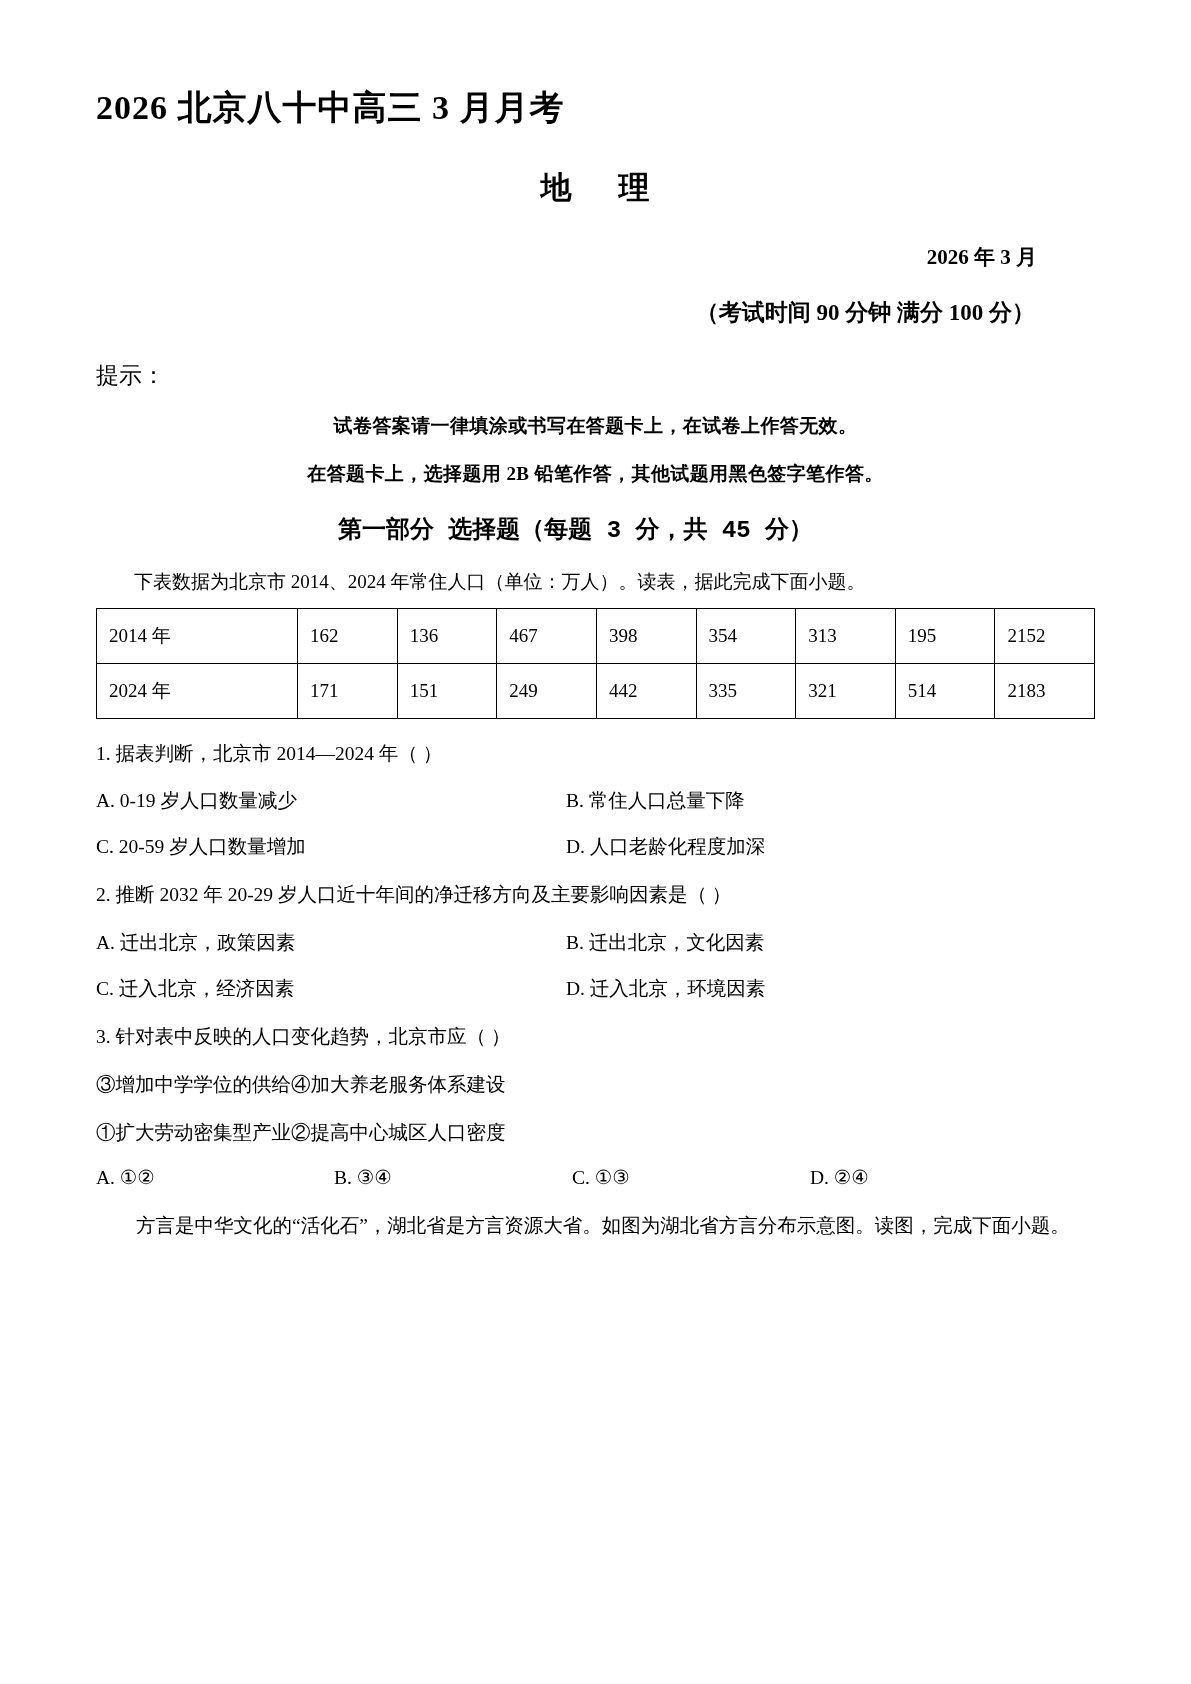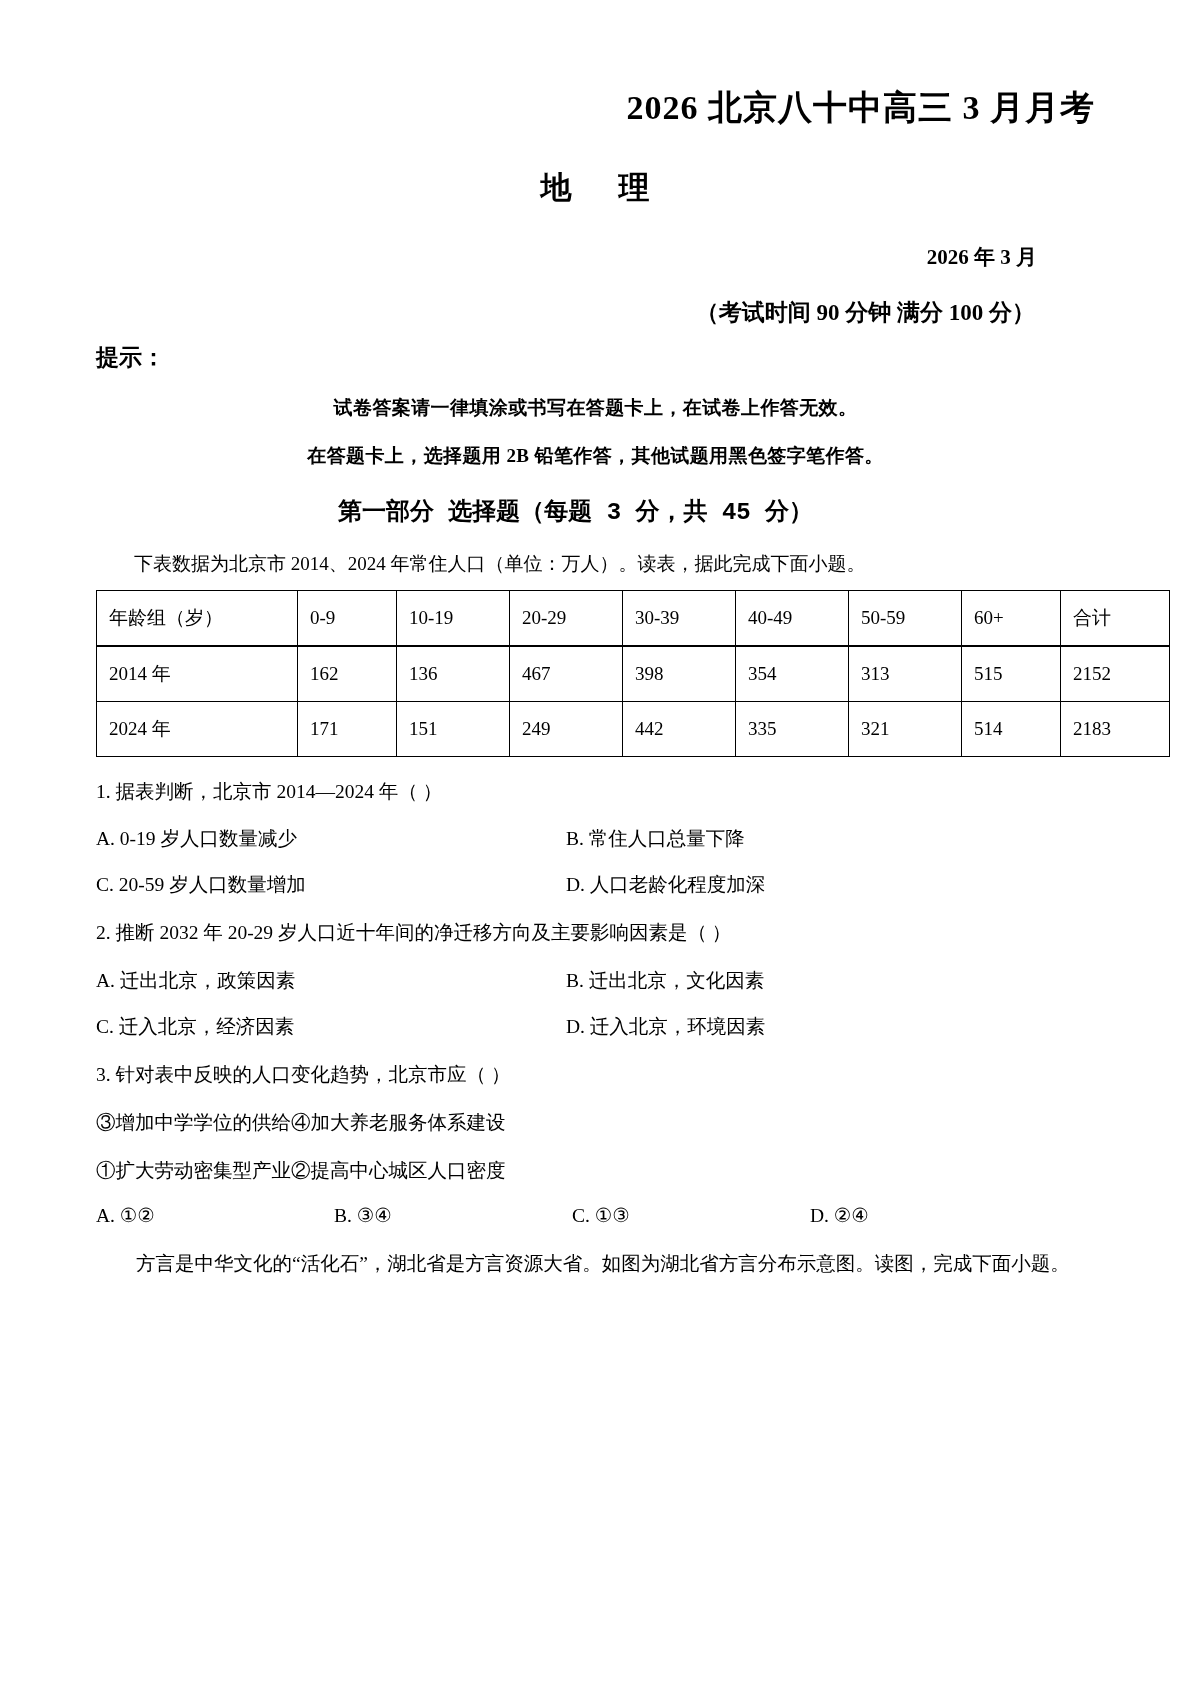--- a/index.html
+++ b/index.html
@@ -16,21 +16,21 @@
     overflow: hidden;
   }
   .page {
     position: relative;
     width: 1191px;
     height: 1684px;
     box-sizing: border-box;
     padding: 0 96px;
   }
   .doc-title {
-    text-align: right;
+    text-align: left;
     font-size: 34px;
     font-weight: bold;
     letter-spacing: 1px;
     margin-top: 88px;
     line-height: 1.2;
   }
   .doc-subject {
     text-align: center;
     font-size: 31px;
     font-weight: bold;
@@ -47,22 +47,22 @@
   }
   .exam-meta {
     text-align: right;
     font-size: 23px;
     font-weight: bold;
     margin-top: 26px;
     padding-right: 60px;
   }
   .hint-label {
     font-size: 23px;
-    font-weight: bold;
-    margin-top: 14px;
+    font-weight: normal;
+    margin-top: 32px;
   }
   .hint-line {
     font-size: 19px;
     font-weight: bold;
     margin-top: 22px;
     letter-spacing: 0.4px;
     text-align: center;
   }
   .part-heading {
     text-align: center;
@@ -142,40 +142,29 @@
   <div class="hint-label">提示：</div>
   <div class="hint-line">试卷答案请一律填涂或书写在答题卡上，在试卷上作答无效。</div>
   <div class="hint-line">在答题卡上，选择题用 2B 铅笔作答，其他试题用黑色签字笔作答。</div>
 
   <div class="part-heading">第一部分 选择题（每题 3 分，共 45 分）</div>
 
   <div class="intro-para">下表数据为北京市 2014、2024 年常住人口（单位：万人）。读表，据此完成下面小题。</div>
 
   <table class="data-table">
     <tbody>
-      <tr class="header-row">
-        <td class="col-label">年龄组（岁）</td>
-        <td class="col-num">0-9</td>
-        <td class="col-num-w">10-19</td>
-        <td class="col-num-w">20-29</td>
-        <td class="col-num-w">30-39</td>
-        <td class="col-num-w">40-49</td>
-        <td class="col-num-w">50-59</td>
-        <td class="col-num">60+</td>
-        <td class="col-total">合计</td>
-      </tr>
       <tr>
         <td class="col-label">2014 年</td>
         <td>162</td>
         <td>136</td>
         <td>467</td>
         <td>398</td>
         <td>354</td>
         <td>313</td>
-        <td>515</td>
+        <td>195</td>
         <td>2152</td>
       </tr>
       <tr>
         <td class="col-label">2024 年</td>
         <td>171</td>
         <td>151</td>
         <td>249</td>
         <td>442</td>
         <td>335</td>
         <td>321</td>

